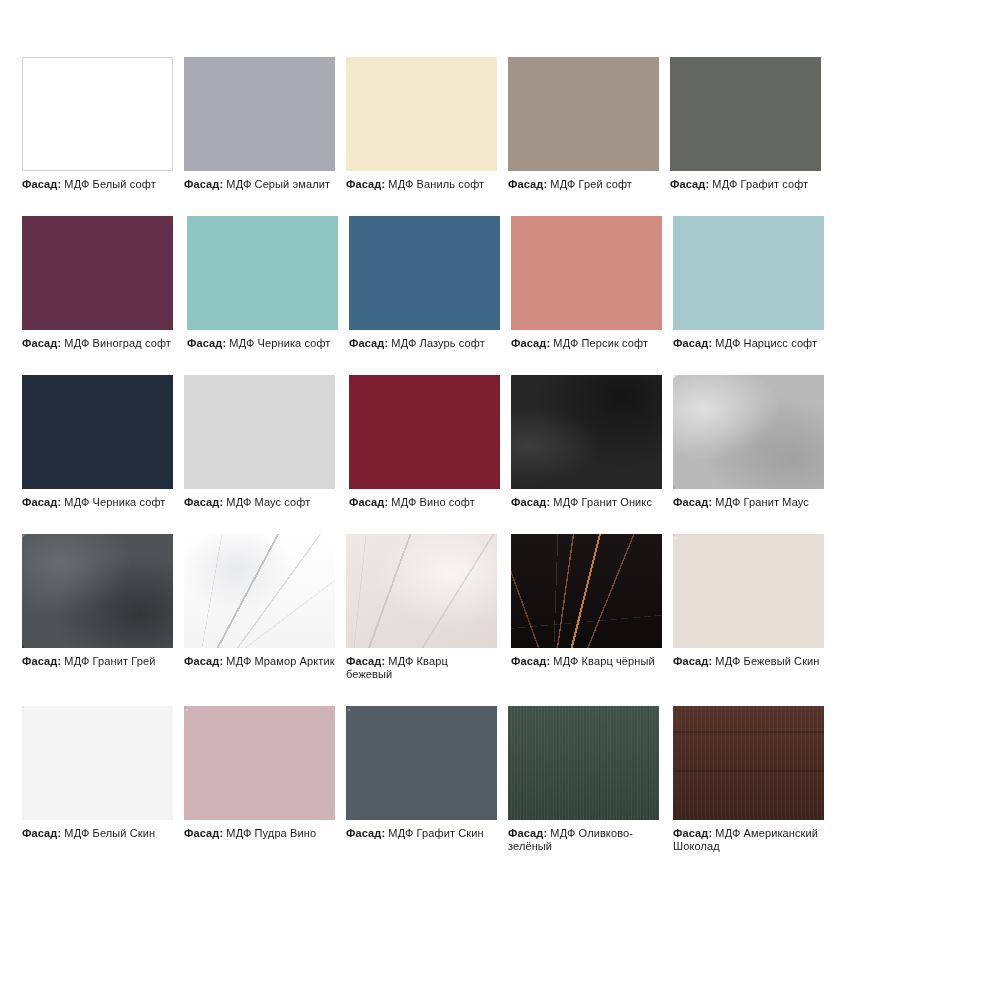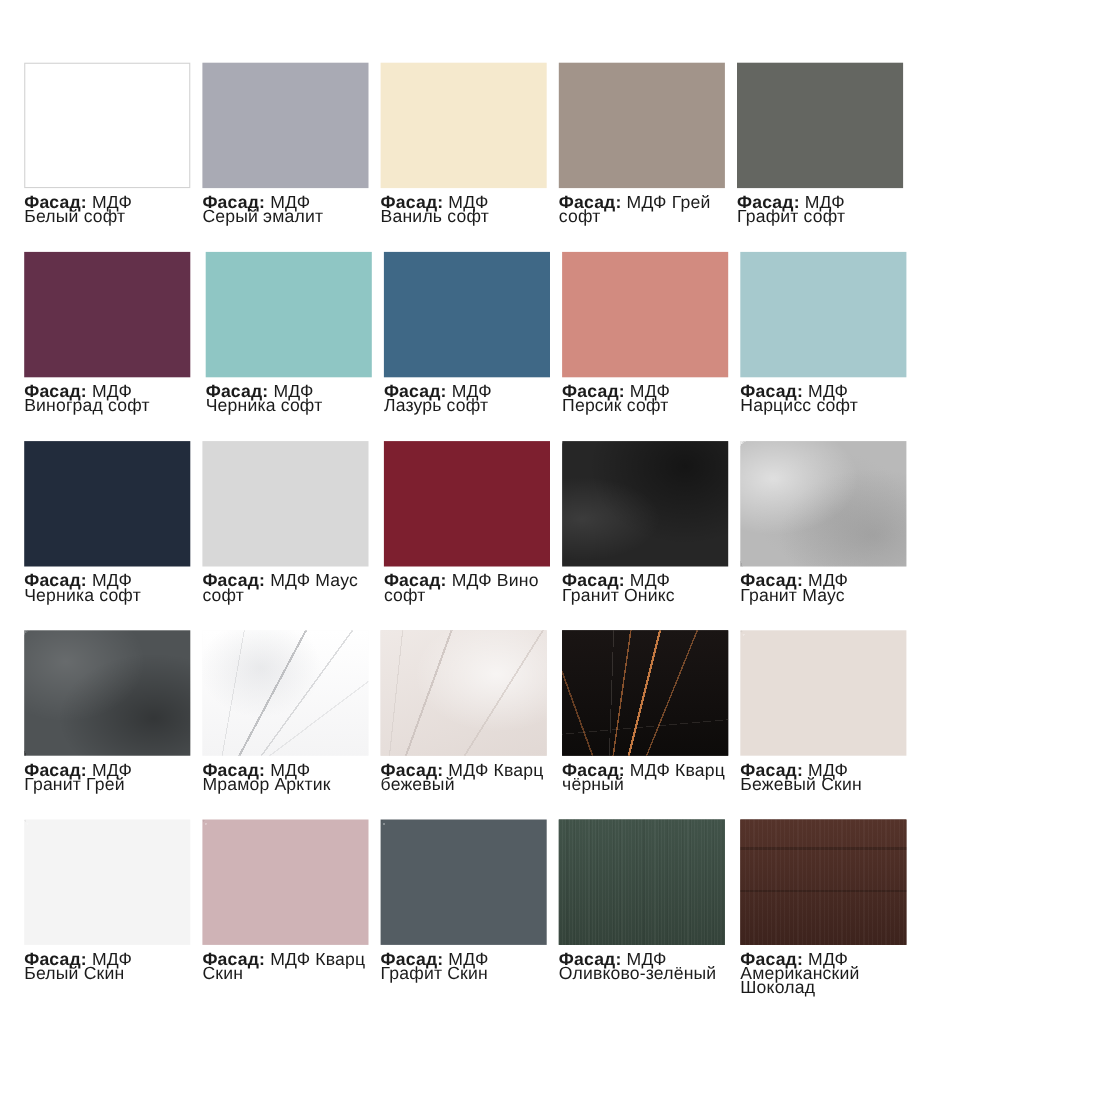--- a/index.html
+++ b/index.html
@@ -40,21 +40,21 @@
     overflow: hidden;
     background-repeat: no-repeat;
   }
   .swatch-chip.bordered {
     box-sizing: border-box;
     border: 1px solid #d3d3d3;
   }
   .swatch-label {
     display: block;
     margin-top: 7px;
-    font-size: 16px;
+    font-size: 11px;
     line-height: 13px;
     letter-spacing: 0.01em;
     color: #1b1b1b;
     word-break: break-word;
   }
   .swatch-label .lbl-prefix {
     font-weight: bold;
   }
 
   
@@ -227,21 +227,21 @@
     <div class="swatch-card">
       <span class="swatch-chip tex-skin" style="background-color: rgb(230, 221, 215);"></span>
       <span class="swatch-label"><span class="lbl-prefix">Фасад:</span> <span class="lbl-name">МДФ Бежевый Скин</span></span>
     </div>
     <div class="swatch-card">
       <span class="swatch-chip tex-skin" style="background-color: rgb(244, 244, 244);"></span>
       <span class="swatch-label"><span class="lbl-prefix">Фасад:</span> <span class="lbl-name">МДФ Белый Скин</span></span>
     </div>
     <div class="swatch-card">
       <span class="swatch-chip tex-skin" style="background-color: rgb(207, 179, 182);"></span>
-      <span class="swatch-label"><span class="lbl-prefix">Фасад:</span> <span class="lbl-name">МДФ Кварц Скин</span></span>
+      <span class="swatch-label"><span class="lbl-prefix">Фасад:</span> <span class="lbl-name">МДФ Пудра Вино</span></span>
     </div>
     <div class="swatch-card">
       <span class="swatch-chip tex-skin" style="background-color: rgb(84, 93, 99);"></span>
       <span class="swatch-label"><span class="lbl-prefix">Фасад:</span> <span class="lbl-name">МДФ Графит Скин</span></span>
     </div>
     <div class="swatch-card">
       <span class="swatch-chip tex-wood-olive" style="background-color: rgb(59, 75, 65);"></span>
       <span class="swatch-label"><span class="lbl-prefix">Фасад:</span> <span class="lbl-name">МДФ Оливково-зелёный</span></span>
     </div>
     <div class="swatch-card">

